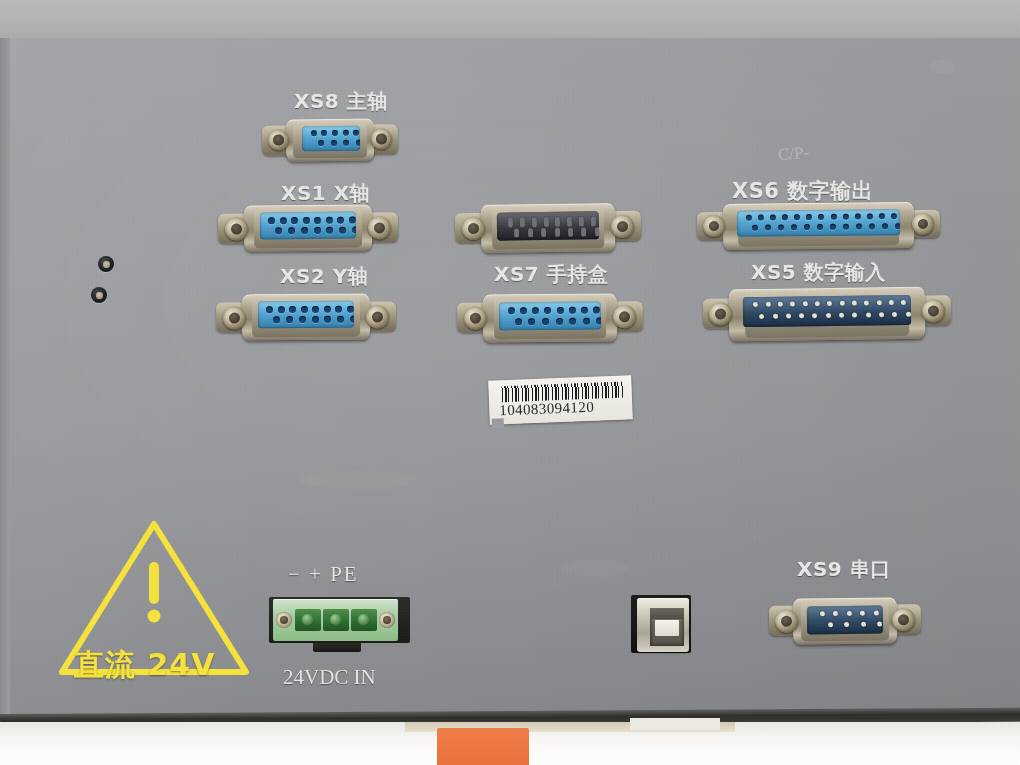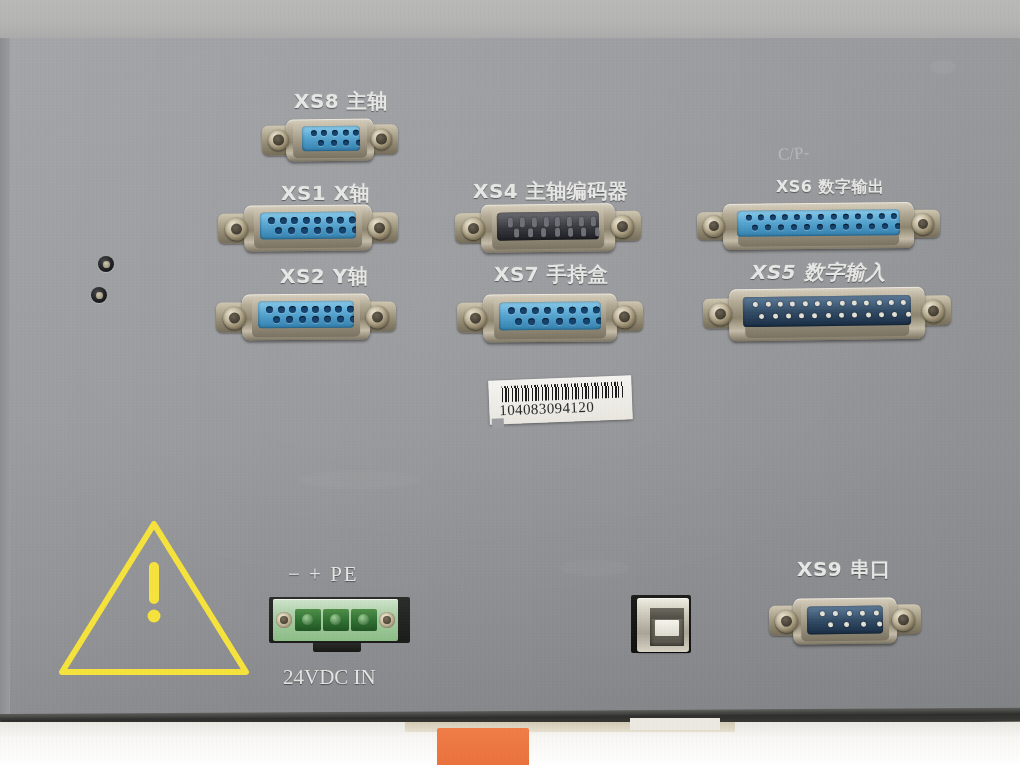--- a/index.html
+++ b/index.html
@@ -328,23 +328,20 @@
           <i class="pin sock" style="width:7px;height:7px;"></i>
           <i class="pin sock" style="width:7px;height:7px;"></i>
           <i class="pin sock" style="width:7px;height:7px;"></i>
           <i class="pin sock" style="width:7px;height:7px;"></i>
       </div>
     </div>
     <div class="jack" style="left:7px;top:12px;width:23px;height:23px;"></div>
     <div class="jack" style="right:7px;top:12px;width:23px;height:23px;"></div>
   </div>
 
-  <div class="lbl" style="left:473px;top:178px;font-size:20px;">
-    <span class="cn">XS4  主轴编码器</span>
-  </div>
   <div class="conn" style="left:455px;top:204px;width:186px;height:48px;transform:rotate(-0.8deg);">
     <div class="ear" style="left:0;top:8px;width:40px;height:30px;"></div>
     <div class="ear" style="right:0;top:8px;width:40px;height:30px;"></div>
     <div class="shell" style="left:26px;top:0;width:134px;height:48px;"></div>
     <div class="dsub dark" style="left:42px;top:8px;width:102px;height:28px;">
       <div class="trap"></div>
       <div class="pinrow" style="top:5px;padding:0 4px;">
         <i class="pin darkm" style="width:5px;height:10px;border-radius:2px;"></i>
           <i class="pin darkm" style="width:5px;height:10px;border-radius:2px;"></i>
           <i class="pin darkm" style="width:5px;height:10px;border-radius:2px;"></i>
@@ -394,21 +391,21 @@
           <i class="pin sock" style="width:7px;height:7px;"></i>
           <i class="pin sock" style="width:7px;height:7px;"></i>
           <i class="pin sock" style="width:7px;height:7px;"></i>
           <i class="pin sock" style="width:7px;height:7px;"></i>
       </div>
     </div>
     <div class="jack" style="left:7px;top:12px;width:23px;height:23px;"></div>
     <div class="jack" style="right:7px;top:12px;width:23px;height:23px;"></div>
   </div>
 
-  <div class="lbl" style="left:776px;top:177px;font-size:16px;">
+  <div class="lbl" style="left:732px;top:177px;font-size:21px;">
     <span class="cn">XS6  数字输出</span>
   </div>
   <div class="conn" style="left:697px;top:203px;width:243px;height:46px;transform:rotate(-0.6deg);">
     <div class="ear" style="left:0;top:8px;width:40px;height:28px;"></div>
     <div class="ear" style="right:0;top:8px;width:40px;height:28px;"></div>
     <div class="shell" style="left:26px;top:0;width:191px;height:46px;"></div>
     <div class="dsub female" style="left:40px;top:7px;width:163px;height:26px;">
       <div class="trap"></div>
       <div class="pinrow" style="top:4px;padding:0 3px;">
         <i class="pin sock" style="width:6px;height:6px;"></i>
@@ -437,21 +434,21 @@
           <i class="pin sock" style="width:6px;height:6px;"></i>
           <i class="pin sock" style="width:6px;height:6px;"></i>
           <i class="pin sock" style="width:6px;height:6px;"></i>
           <i class="pin sock" style="width:6px;height:6px;"></i>
       </div>
     </div>
     <div class="jack" style="left:6px;top:11px;width:22px;height:22px;"></div>
     <div class="jack" style="right:6px;top:11px;width:22px;height:22px;"></div>
   </div>
 
-  <div class="lbl" style="left:751px;top:259px;font-size:20px;font-style:italic;">
+  <div class="lbl" style="left:751px;top:259px;font-size:20px;">
     <span class="cn">XS5  数字输入</span>
   </div>
   <div class="conn" style="left:703px;top:288px;width:248px;height:52px;transform:rotate(-0.8deg);">
     <div class="ear" style="left:0;top:9px;width:42px;height:30px;"></div>
     <div class="ear" style="right:0;top:9px;width:42px;height:30px;"></div>
     <div class="shell" style="left:26px;top:0;width:196px;height:52px;"></div>
     <div class="dsub male" style="left:40px;top:8px;width:168px;height:30px;">
       <div class="trap"></div>
       <div class="pinrow" style="top:5px;padding:0 3px;">
         <i class="pin male" style="width:5px;height:5px;"></i>
@@ -493,20 +490,21 @@
     <div class="notch"></div>
   </div>
 
   <div id="warn">
     <svg width="196" height="160" viewBox="0 0 196 160">
       <polygon points="98,6 190,154 6,154" fill="none" stroke="#f5e23c" stroke-width="6" stroke-linejoin="round"></polygon>
       <rect x="93" y="44" width="10" height="42" rx="5" fill="#f5e23c"></rect>
       <circle cx="98" cy="98" r="6.5" fill="#f5e23c"></circle>
     </svg>
   </div>
+  <div class="warn-label">直流  24V</div>
 
   <div class="sign" style="left:288px;top:562px;letter-spacing:2px;">−    +    PE</div>
   <div id="term">
     <div class="blk"></div>
     <div class="green">
       <div class="cage" style="left:22px;"></div>
       <div class="cage" style="left:50px;"></div>
       <div class="cage" style="left:78px;"></div>
       <div class="fscrew" style="left:3px;"></div>
       <div class="fscrew" style="right:3px;"></div>

